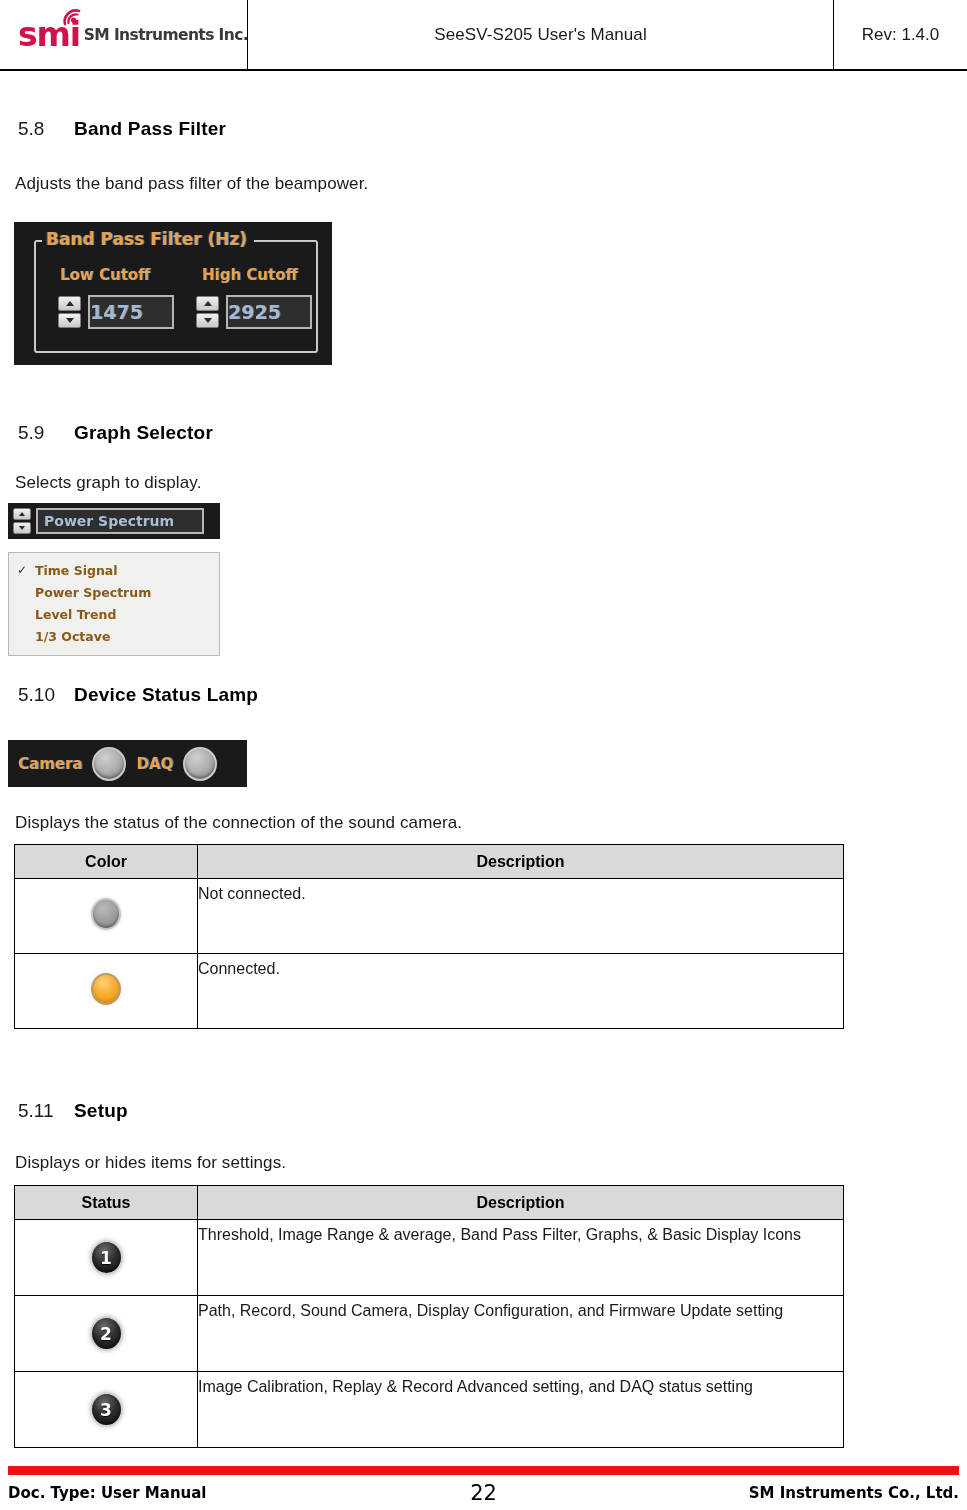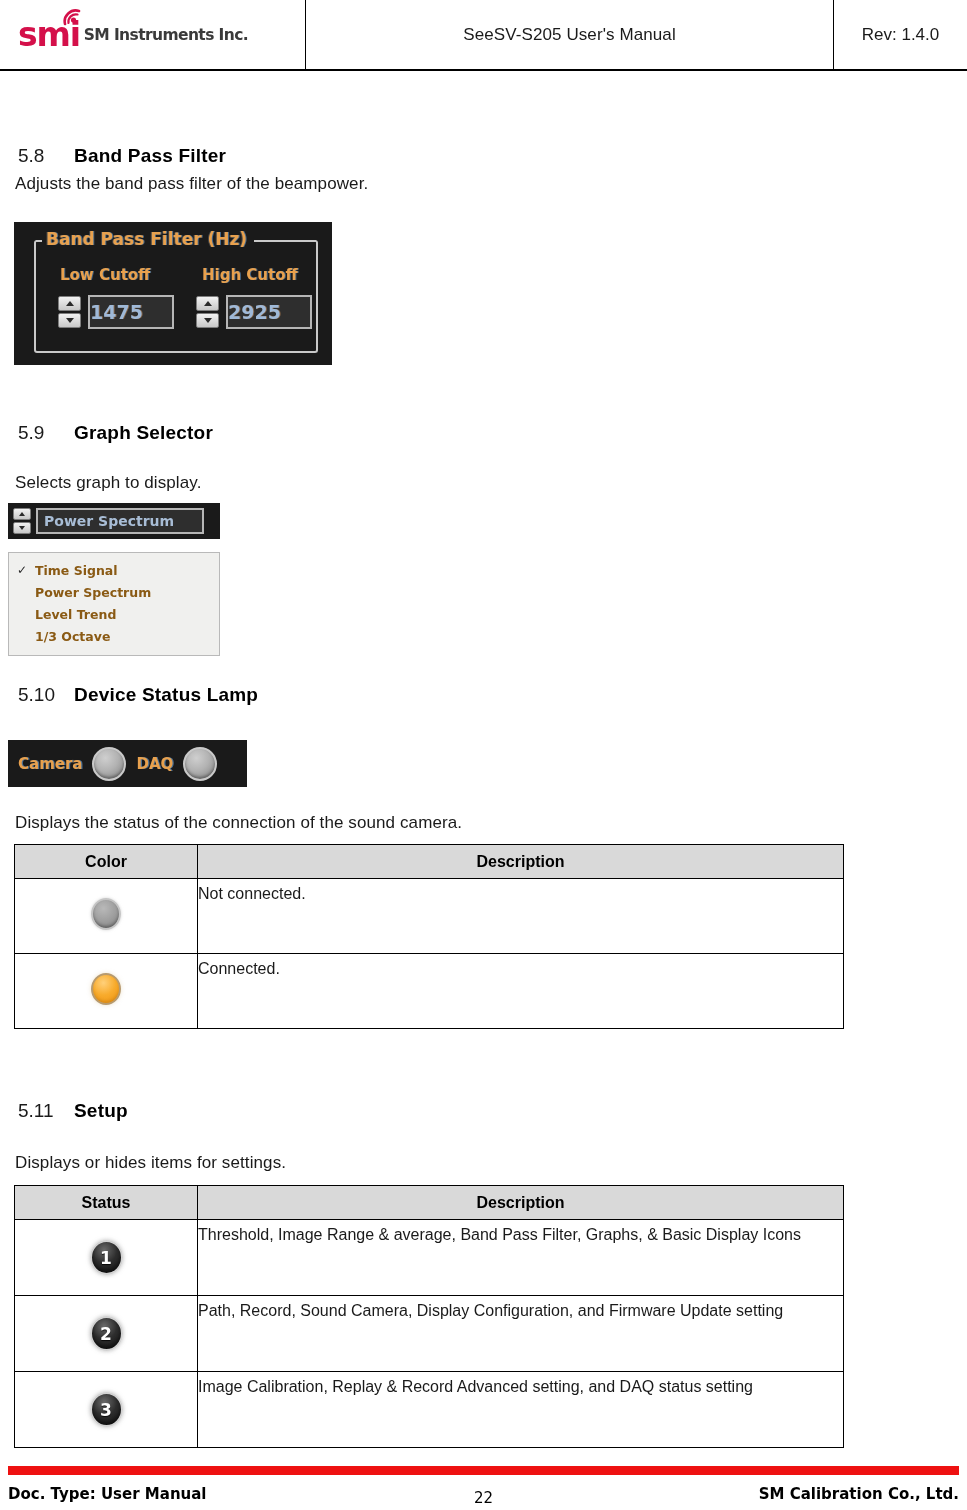--- a/index.html
+++ b/index.html
@@ -22,21 +22,21 @@
     left: 0;
     top: 0;
     width: 967px;
     height: 71px;
     border-bottom: 2px solid #000;
     box-sizing: border-box;
     display: flex;
     align-items: stretch;
   }
   .hdr-logo-cell {
-    width: 306px;
+    width: 248px;
     border-right: 1.5px solid #000;
     display: flex;
     align-items: center;
     padding-left: 18px;
     box-sizing: border-box;
   }
   .hdr-title-cell {
     flex: 1;
     border-right: 1.5px solid #000;
     display: flex;
@@ -410,21 +410,21 @@
     top: 1481px;
     width: 951px;
     display: flex;
     align-items: center;
     font-family: "DejaVu Sans", sans-serif;
     font-weight: 700;
     font-size: 15px;
     color: #000;
   }
   .ft-left { flex: 0 0 430px; text-align: left; }
-  .ft-mid { flex: 1; text-align: center; font-weight: 400; font-size: 15px; margin-top: 8px; }
+  .ft-mid { flex: 1; text-align: center; font-weight: 400; font-size: 21px; }
   .ft-right { flex: 0 0 430px; text-align: right; }
 </style>
 </head>
 <body>
 
 <div class="page-header">
   <div class="hdr-logo-cell">
     <div class="logo-wrap">
       <span class="logo-mark">
         <span class="logo-smi">smi</span>
@@ -438,21 +438,21 @@
     </div>
   </div>
   <div class="hdr-title-cell">
     <span class="hdr-title-text">SeeSV-S205 User's Manual</span>
   </div>
   <div class="hdr-rev-cell">
     <span class="hdr-rev-text">Rev: 1.4.0</span>
   </div>
 </div>
 
-<div class="sec-head" style="position:absolute;left:0;top:118px;margin-top:27px;">
+<div class="sec-head" style="position:absolute;left:0;top:118px;">
   <span class="sec-num">5.8</span>
   <span class="sec-title">Band Pass Filter</span>
 </div>
 <p class="body-text" style="position:absolute;left:0;top:173px;">Adjusts the band pass filter of the beampower.</p>
 
 <div class="bpf-shot" style="top:222px;">
   <div class="bpf-group"></div>
   <div class="bpf-legend">Band Pass Filter (Hz)</div>
   <div class="bpf-labels">
     <span class="bpf-lbl lo">Low Cutoff</span>
@@ -586,14 +586,14 @@
     </td>
     <td class="cell-desc">Image Calibration, Replay &amp; Record Advanced setting, and DAQ status setting</td>
   </tr>
 </tbody>
   </table>
 
 <div class="footer-bar"></div>
 <div class="page-footer">
   <span class="ft-left">Doc. Type: User Manual</span>
   <span class="ft-mid">22</span>
-  <span class="ft-right">SM Calibration Co., Ltd.</span>
+  <span class="ft-right">SM Instruments Co., Ltd.</span>
 </div>
 
 </body></html>

